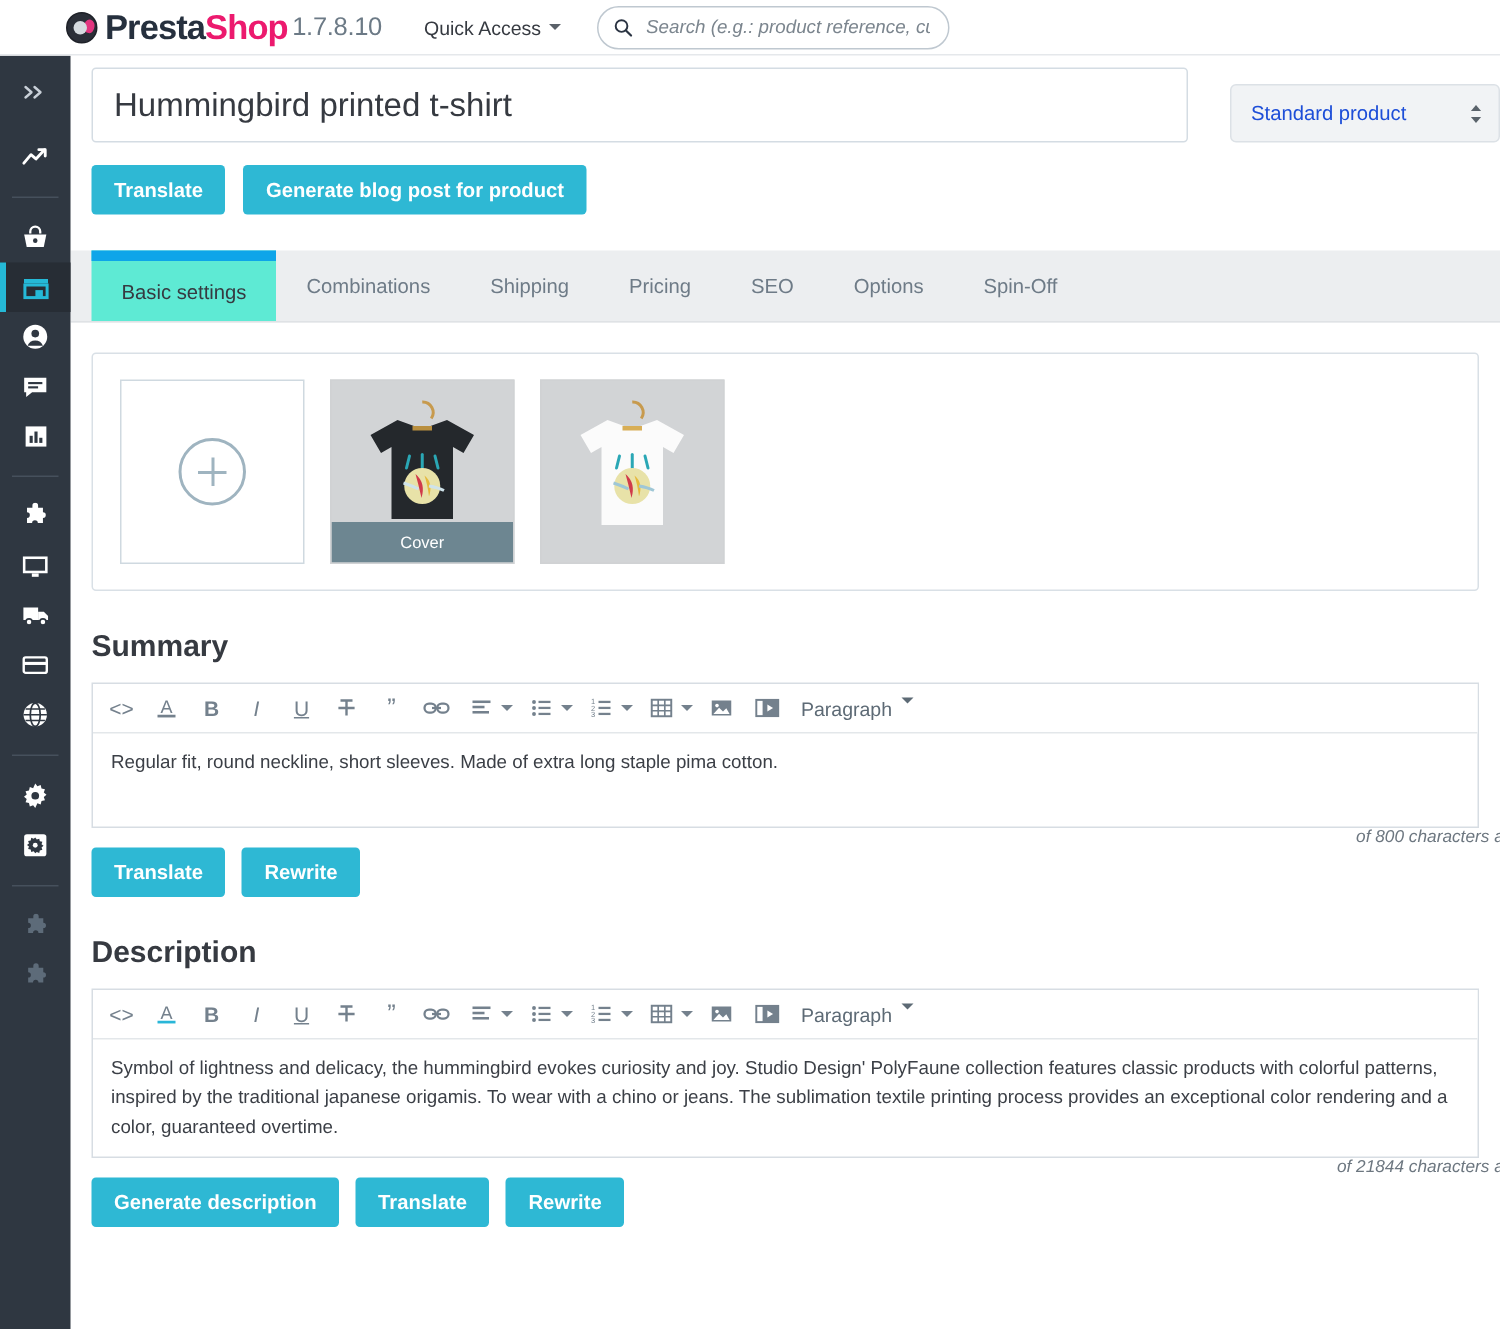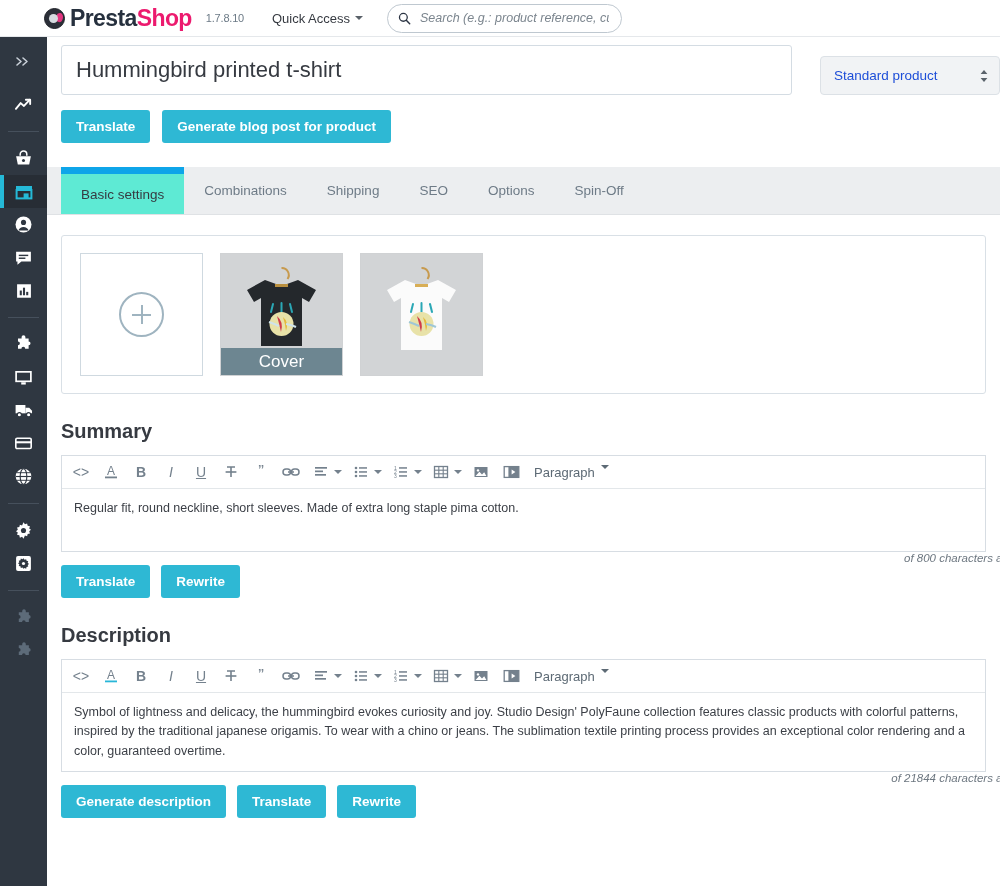--- a/index.html
+++ b/index.html
@@ -34,21 +34,21 @@
   }
   .logo-mark:before {
     content:""; position:absolute; right:1px; top:4px;
     width:7px; height:9px; border-radius:50% 60% 40% 50%;
     background:#e2357f;
     transform:rotate(18deg);
   }
   .logo-text { font-size:23px; font-weight:bold; letter-spacing:-0.6px; }
   .logo-presta { color:#26303e; }
   .logo-shop { color:#ec1a6e; }
-  .version { font-size:11px; color:#6c7a86; margin-left:14px; letter-spacing:-0.2px; }
+  .version { font-size:17px; color:#6c7a86; margin-left:3px; letter-spacing:-0.2px; }
   #quick-access {
     font-size:13px; color:#363a41; margin-left:28px;
     display:flex; align-items:center; cursor:pointer;
   }
   .caret-down {
     width:0;height:0;border-left:4px solid transparent;border-right:4px solid transparent;
     border-top:4px solid #5a6169; margin-left:5px;
   }
   #search-box {
     margin-left:24px;
@@ -180,21 +180,21 @@
   .img-thumb {
     width:123px; height:123px;
     background:#d0d2d4;
     position:relative; overflow:hidden;
     border:1px solid #d0d2d4;
   }
   .cover-label {
     position:absolute; bottom:0; left:0; right:0; height:27px;
     background:#6d8691; color:#fff;
     display:flex; align-items:center; justify-content:center;
-    font-size:17px;
+    font-size:11px;
   }
 
   
   .section-h {
     font-size:20px; font-weight:bold; color:#363a41;
     margin:26px 0 12px 14px;
   }
 
   
   .editor {
@@ -421,20 +421,23 @@
 
   <div id="tabs">
     <div class="tab active">
         <span>Basic settings</span>
       </div>
     <div class="tab">
         <span>Combinations</span>
       </div>
     <div class="tab">
         <span>Shipping</span>
+      </div>
+    <div class="tab">
+        <span>Pricing</span>
       </div>
     <div class="tab">
         <span>SEO</span>
       </div>
     <div class="tab">
         <span>Options</span>
       </div>
     <div class="tab">
         <span>Spin-Off</span>
       </div>

